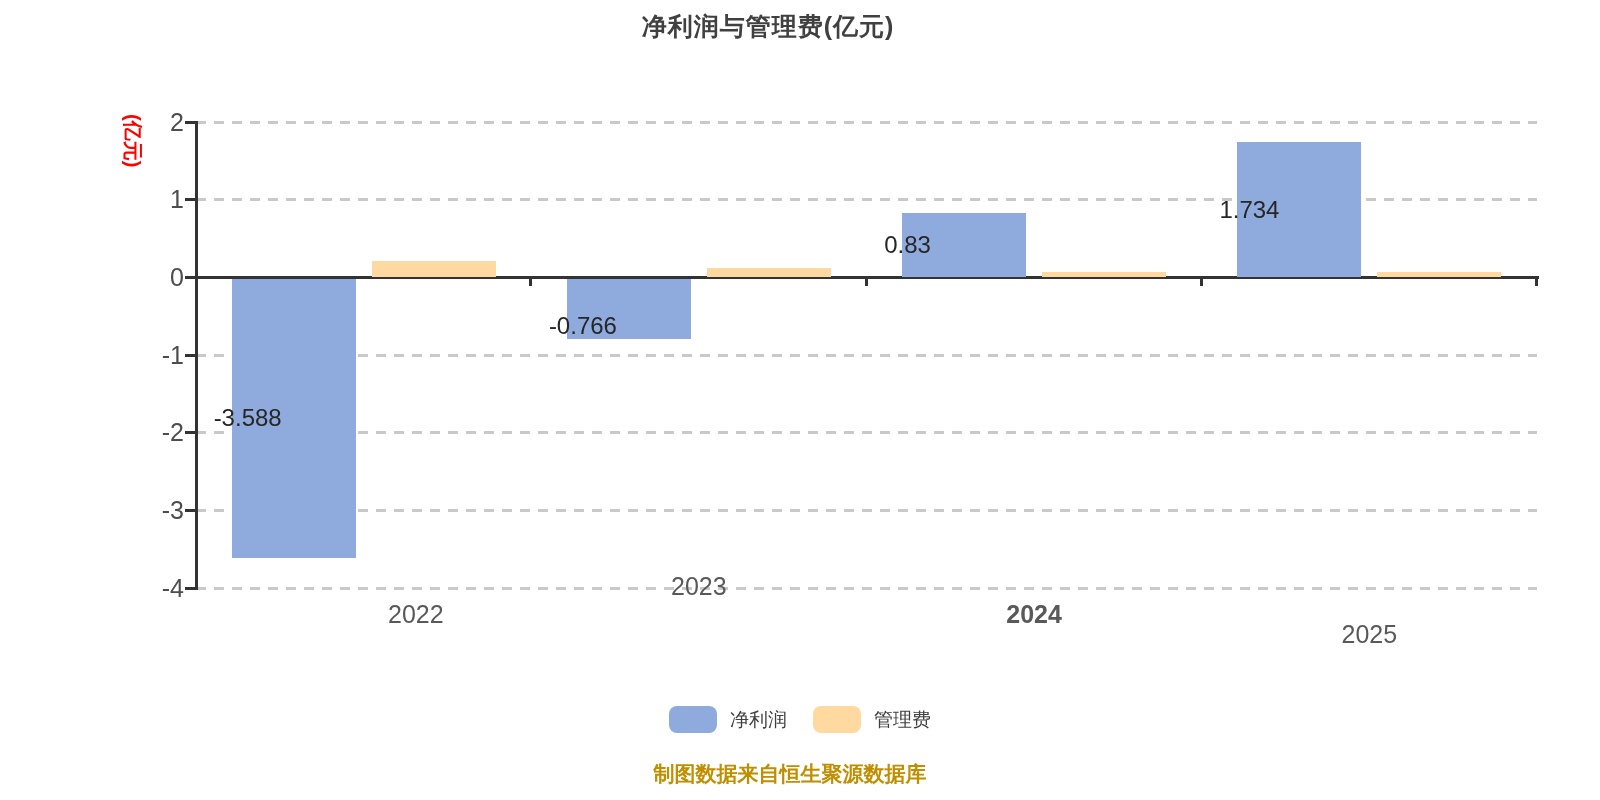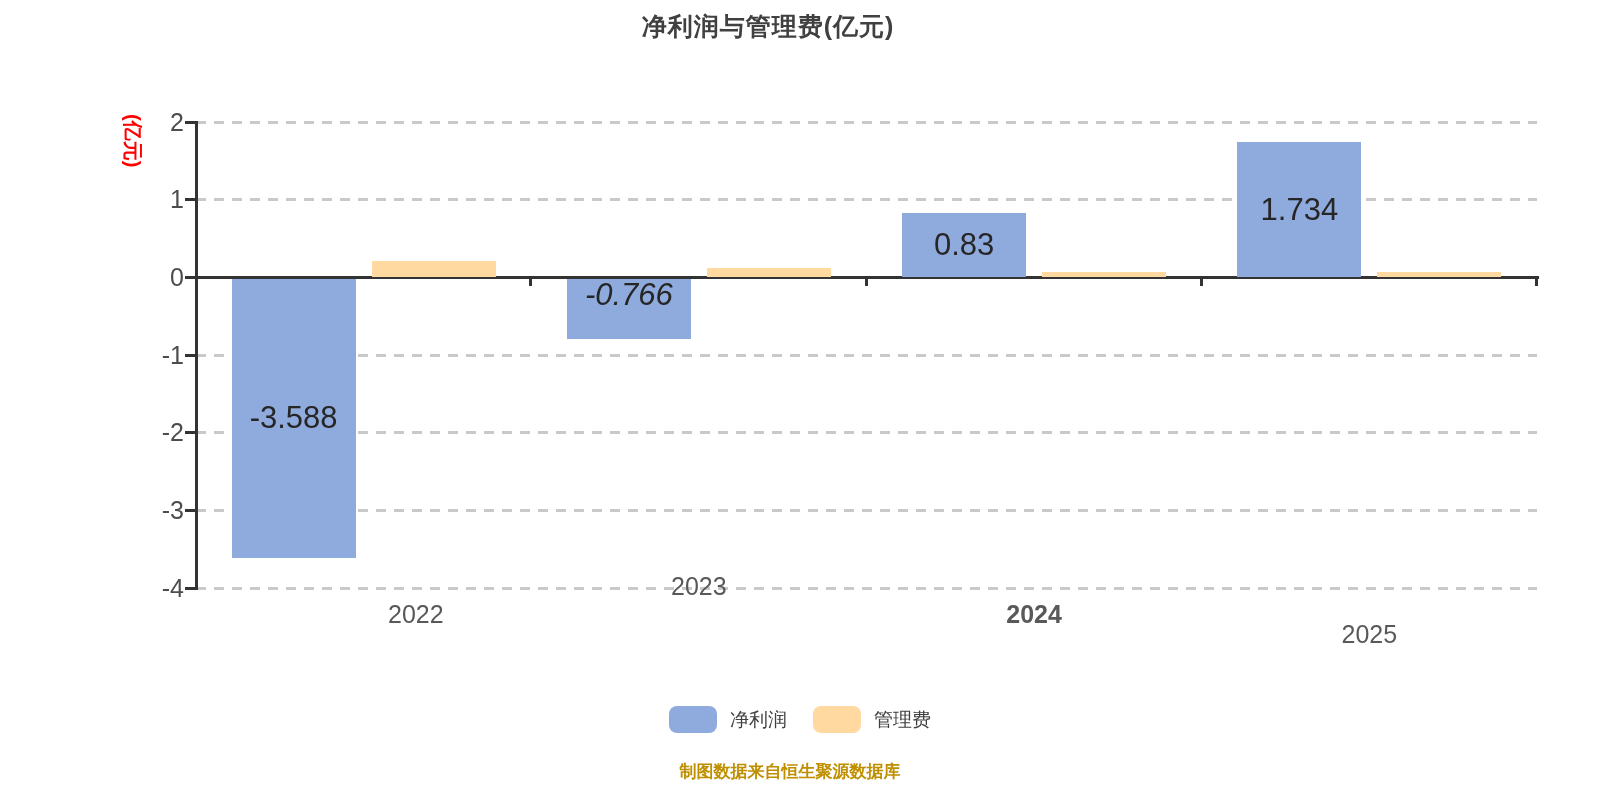--- a/index.html
+++ b/index.html
@@ -29,33 +29,33 @@
   .y-tick-label{
     position:absolute;width:80px;text-align:right;
     font-size:25px;font-weight:500;color:#4d4d4d;line-height:32px;height:32px;
   }
   .x-axis-label{
     position:absolute;width:160px;text-align:center;
     font-size:25px;font-weight:500;color:#595959;
   }
   .bar{position:absolute;}
   .bar-value-label{
-    position:absolute;width:160px;text-align:center;
-    font-size:31px;color:#262626;line-height:30px;height:30px;
+    position:absolute;width:160px;
+    font-size:24px;color:#262626;line-height:30px;height:30px;
   }
   .legend{
     position:absolute;top:706px;left:0;width:1600px;
     display:flex;justify-content:center;align-items:center;gap:26px;
   }
   .legend-item{display:flex;align-items:center;gap:13px;}
   .legend-swatch{width:48px;height:27px;border-radius:8px;}
   .legend-label{font-size:19px;color:#404040;}
   .footer-note{
     position:absolute;top:760px;left:0;width:1580px;text-align:center;
-    font-size:17px;font-weight:bold;
+    font-size:21px;font-weight:bold;
   }
 </style>
 </head>
 <body>
 
 <div id="stage">
   <div class="chart-title" style="color: rgb(64, 64, 64);">净利润与管理费(亿元)</div>
   <div class="y-unit-label" style="color: rgb(255, 0, 0);">(亿元)</div>
   <div id="plot">
       <div class="gridline dashed" style="left: 196px; top: 120.6px; width: 1341px;"></div>
@@ -84,21 +84,21 @@
       <div class="x-tick" style="left: 864.5px; top: 277px;"></div>
       <div class="x-tick" style="left: 1199.75px; top: 277px;"></div>
       <div class="x-tick" style="left: 1535px; top: 277px;"></div>
       <div class="x-axis-label" style="left: 283.625px; top: 600px; text-align: right;">2022</div>
       <div class="x-axis-label" style="left: 618.875px; top: 572px;">2023</div>
       <div class="x-axis-label" style="left: 954.125px; top: 600px; font-weight: bold;">2024</div>
       <div class="x-axis-label" style="left: 1289.38px; top: 620px;">2025</div>
       <div class="bar" style="left: 231.625px; top: 279px; width: 124px; height: 278.788px; background: rgb(143, 170, 220);"></div>
       <div class="bar-value-label" style="left: 213.625px; top: 403.394px;">-3.588</div>
       <div class="bar" style="left: 566.875px; top: 279px; width: 124px; height: 59.5182px; background: rgb(143, 170, 220);"></div>
-      <div class="bar-value-label" style="left: 548.875px; top: 280px; font-style: italic;">-0.766</div>
+      <div class="bar-value-label" style="left: 548.875px; top: 311px;">-0.766</div>
       <div class="bar" style="left: 902.125px; top: 212.509px; width: 124px; height: 64.491px; background: rgb(143, 170, 220);"></div>
       <div class="bar-value-label" style="left: 884.125px; top: 229.755px;">0.83</div>
       <div class="bar" style="left: 1237.38px; top: 142.268px; width: 124px; height: 134.732px; background: rgb(143, 170, 220);"></div>
       <div class="bar-value-label" style="left: 1219.38px; top: 194.634px;">1.734</div>
       <div class="bar" style="left: 371.625px; top: 261.46px; width: 124px; height: 15.54px; background: rgb(255, 217, 160);"></div>
       <div class="bar" style="left: 706.875px; top: 268.453px; width: 124px; height: 8.547px; background: rgb(255, 217, 160);"></div>
       <div class="bar" style="left: 1042.12px; top: 271.561px; width: 124px; height: 5.439px; background: rgb(255, 217, 160);"></div>
       <div class="bar" style="left: 1377.38px; top: 271.561px; width: 124px; height: 5.439px; background: rgb(255, 217, 160);"></div>
     </div>
   <div class="legend">

